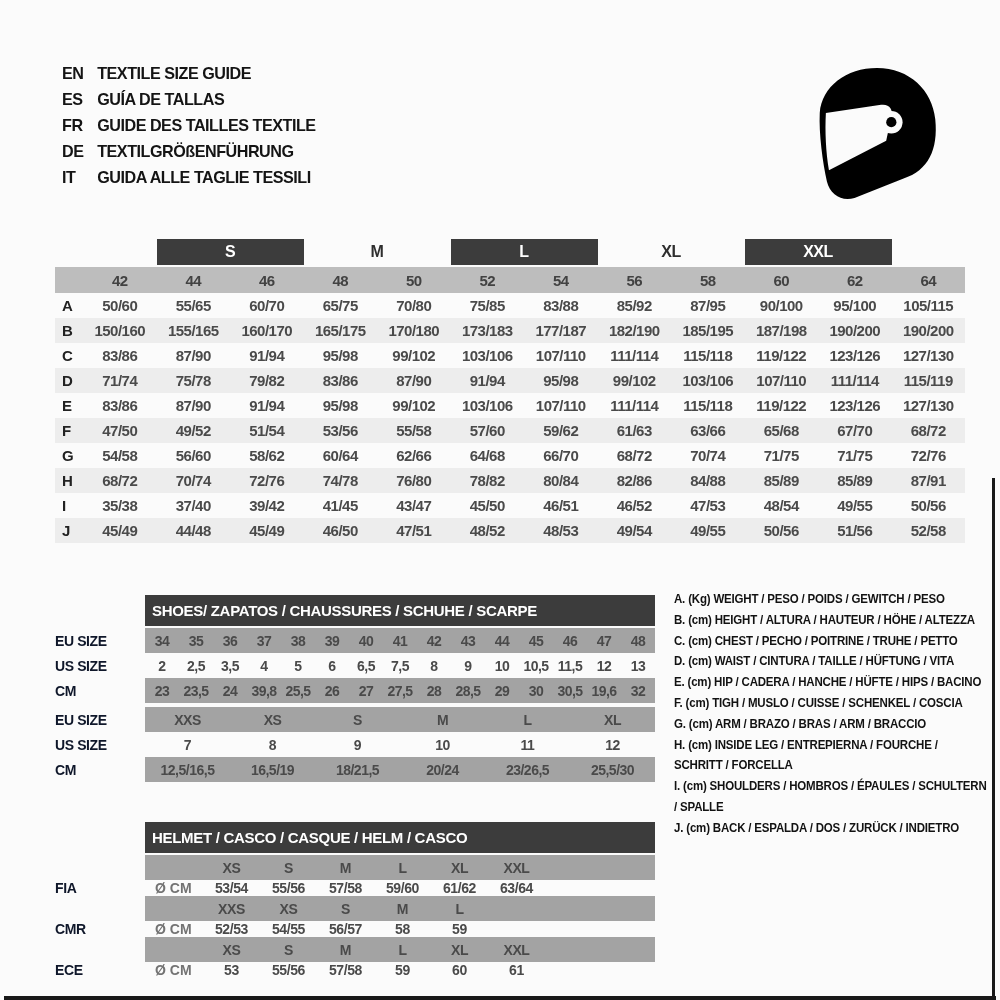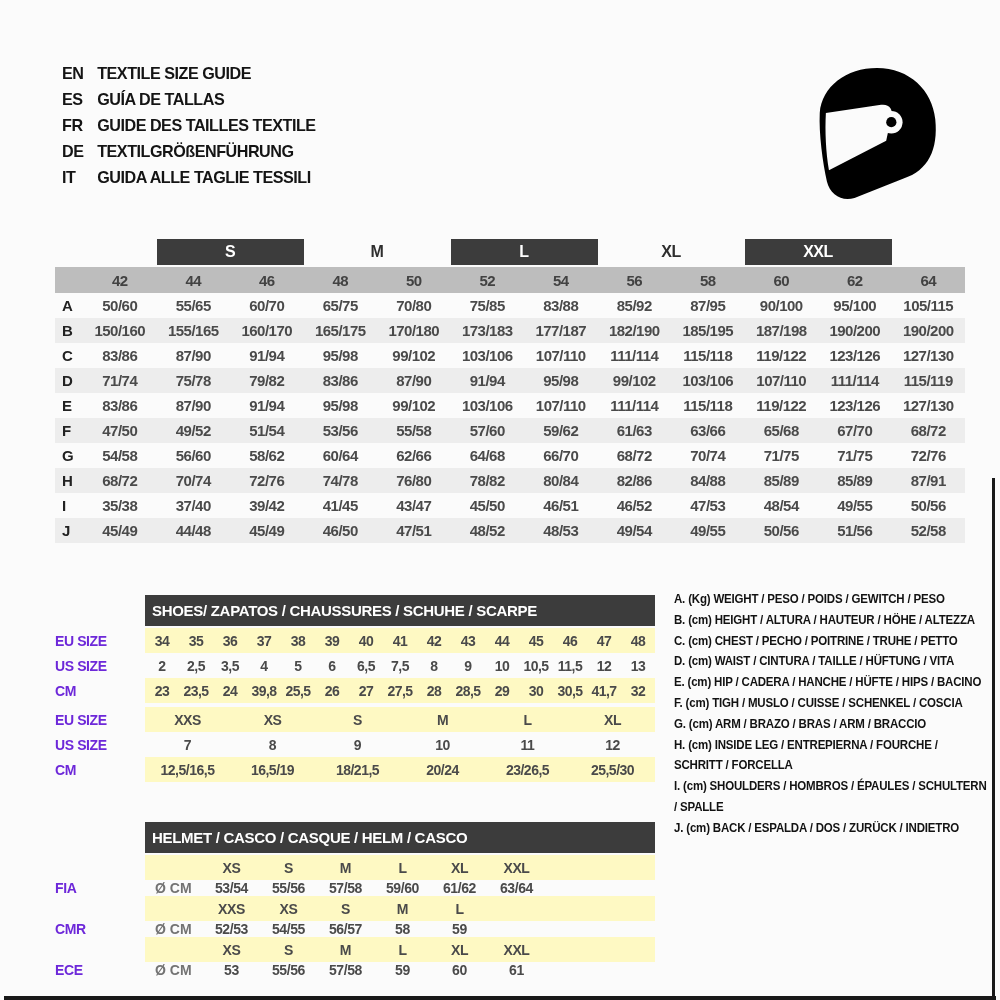--- a/index.html
+++ b/index.html
@@ -29,23 +29,23 @@
   .st-row{display:flex;height:25px;align-items:center;}
   .st-row.striped{background:#ededed;}
   .st-rowlabel{width:28px;flex:none;box-sizing:border-box;padding-left:7px;font-weight:700;font-size:15px;color:#222;}
 
   
   .sub{position:absolute;left:55px;width:600px;}
   #shoesTable{top:562px;} #glovesTable{top:674px;} #helmetTable{top:789px;}
   .sub-title{margin-left:90px;height:31px;background:#3c3c3c;color:#fff;font-weight:700;font-size:15px;
              letter-spacing:-.3px;display:flex;align-items:center;padding-left:7px;margin-bottom:2px;white-space:nowrap;}
   .sub-row{display:flex;height:25px;align-items:center;}
-  .sub-label{width:90px;flex:none;font-weight:700;font-size:14px;color:#6d28d9;letter-spacing:-.4px;}
+  .sub-label{width:90px;flex:none;font-weight:700;font-size:14px;color:#0f172a;letter-spacing:-.4px;}
   .sub-cells{flex:1;display:flex;height:100%;align-items:center;}
-  .sub-cells.striped{background:#fef9c3;}
+  .sub-cells.striped{background:#a3a3a3;}
   .sub-cell{flex:1;text-align:center;font-weight:700;font-size:14px;color:#4a4a4a;letter-spacing:-.5px;}
 
   
   .hm-value-row{height:16px;}
   .hm-unit{width:58px;flex:none;box-sizing:border-box;padding-left:10px;font-weight:700;font-size:14px;color:#737373;}
   .hm-cell{width:57px;flex:none;text-align:center;font-weight:700;font-size:14px;color:#4a4a4a;letter-spacing:-.4px;}
 
   
   #legend{position:absolute;left:674px;top:556px;width:340px;transform:scaleX(.92);transform-origin:left top;}
   .legend-item{font-weight:700;font-size:12.5px;line-height:20.8px;color:#121212;letter-spacing:-.2px;}
@@ -318,21 +318,21 @@
           <span class="sub-cell">39,8</span>
           <span class="sub-cell">25,5</span>
           <span class="sub-cell">26</span>
           <span class="sub-cell">27</span>
           <span class="sub-cell">27,5</span>
           <span class="sub-cell">28</span>
           <span class="sub-cell">28,5</span>
           <span class="sub-cell">29</span>
           <span class="sub-cell">30</span>
           <span class="sub-cell">30,5</span>
-          <span class="sub-cell">41,7</span>
+          <span class="sub-cell">19,6</span>
           <span class="sub-cell">32</span>
         </div>
       </div>
     </div>
   <div class="sub" id="glovesTable">
       <div class="sub-row">
         <span class="sub-label">EU SIZE</span>
         <div class="sub-cells striped">
           <span class="sub-cell">XXS</span>
           <span class="sub-cell">XS</span>

